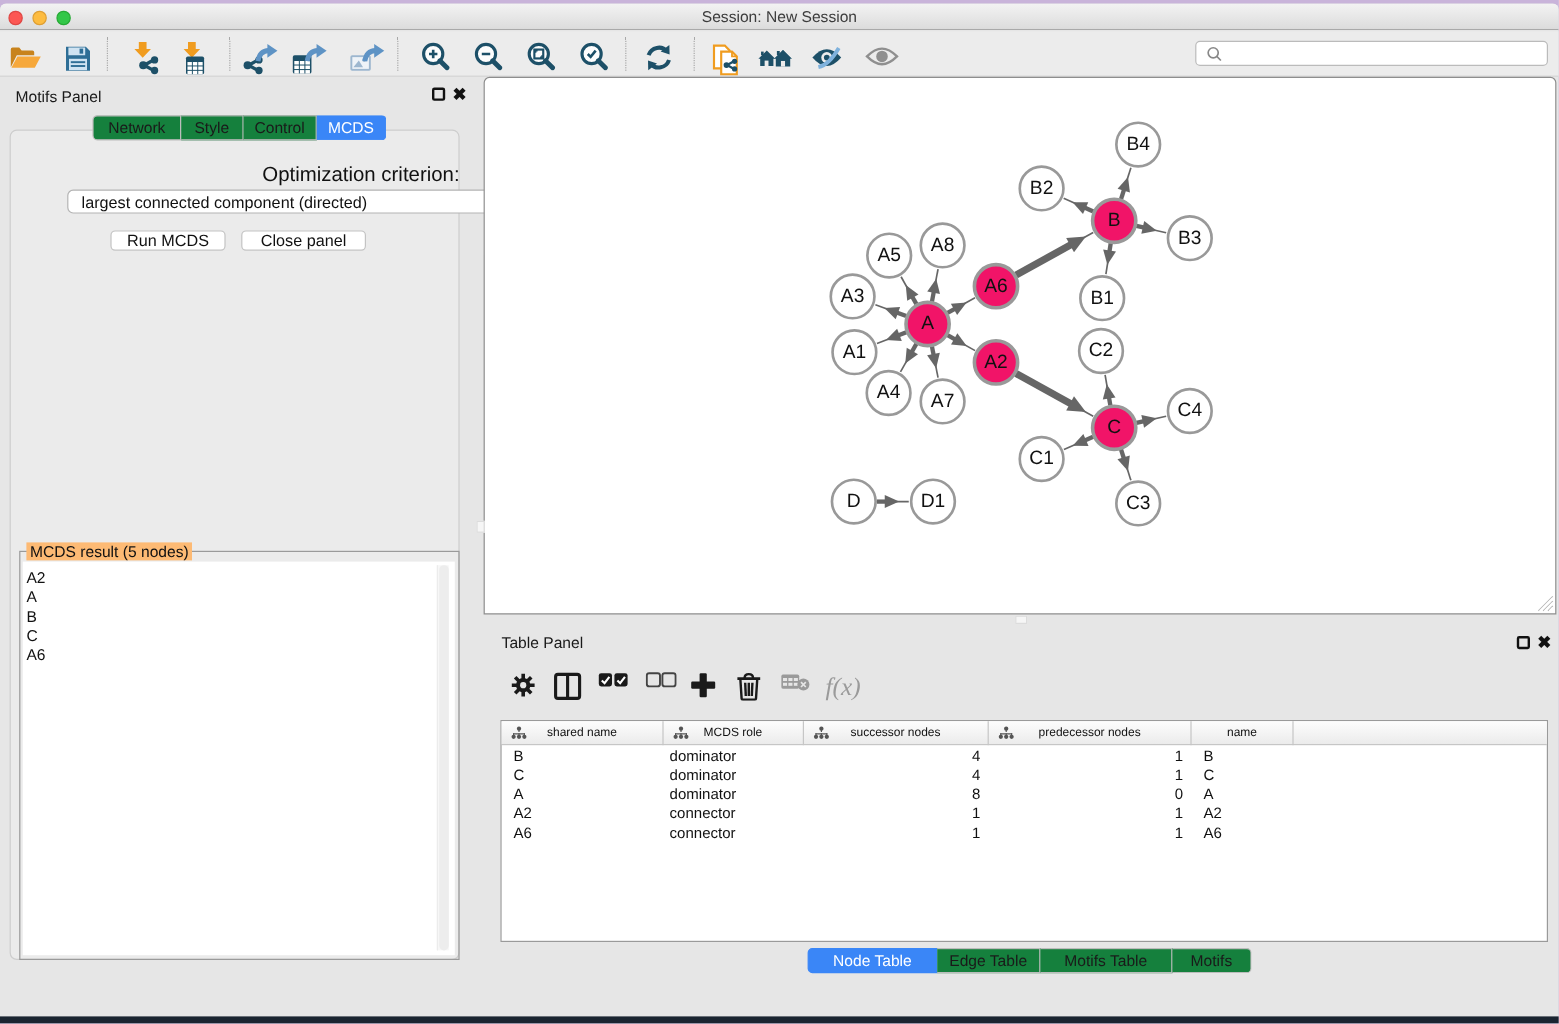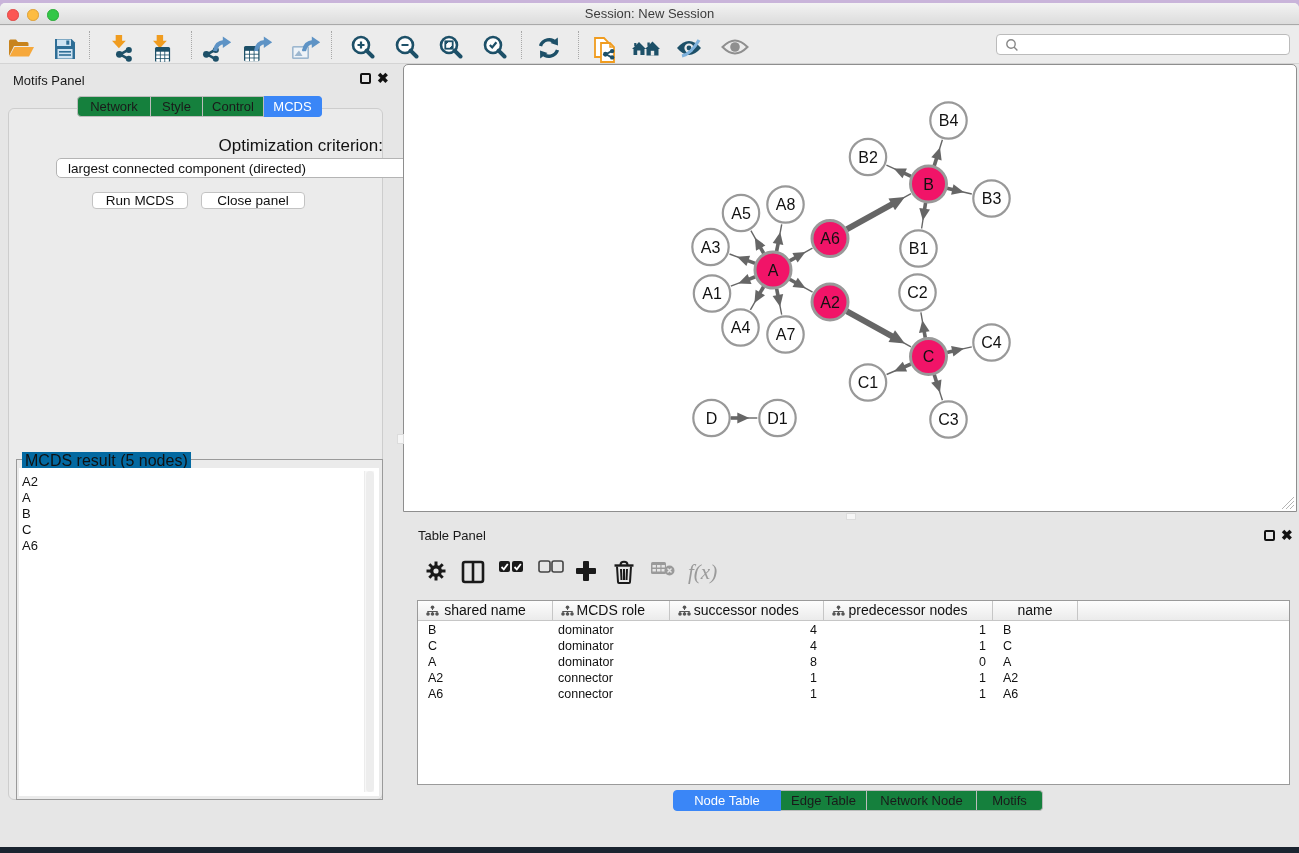--- a/index.html
+++ b/index.html
@@ -20,21 +20,21 @@
 .tab{height:21px;line-height:20px;background:#15803d;border:1px solid #bcbcbc;border-left:none;padding:0 14px;font-size:13px;text-align:center;color:#1a1a1a}
 .tab.first{border-left:1px solid #bcbcbc;border-radius:4px 0 0 4px}
 .tab.last{border-radius:0 4px 4px 0}
 .tab.sel{background:#3a86f7;color:#fff;border-color:#3a86f7}
 .cp-inner{position:absolute;left:8px;top:105px;width:375px;height:692px;background:#ebebeb;border:1px solid #cdcdcd;border-radius:6px}
 .optlabel{position:absolute;left:0;top:28px;width:100%;text-align:right;font-size:17px;color:#111}
 .dropdown{position:absolute;left:36px;top:155px;width:310px;height:20px;background:#fff;border:1px solid #b4b4b4;border-radius:5px;font-size:13.5px;line-height:19px;padding-left:11px;color:#111}
 .dropbtn{position:absolute;right:-1px;top:-1px;width:17px;height:20px;border-radius:0 5px 5px 0;background:linear-gradient(#5ea1f9,#2372ee)}
 .btn{position:absolute;height:17px;background:#fff;border:1px solid #c3c3c3;border-radius:4px;font-size:13.5px;text-align:center;color:#111}
 .fieldset{position:absolute;left:16px;top:456px;width:367px;height:341px;border:1px solid #9a9a9a}
-.fieldset .legend{position:absolute;left:5px;top:-8px;background:#0369a1;padding:0 3px;font-size:16px;color:#111}
+.fieldset .legend{position:absolute;left:5px;top:-8px;background:#fdba74;padding:0 3px;font-size:13px;color:#111}
 .listbox{position:absolute;left:2px;top:8px;width:360px;height:328px;background:#fff;overflow:hidden;padding-top:6px}
 .listbox div{font-size:13px;height:16px;line-height:16px;padding-left:3px;color:#111}
 .vscroll{position:absolute;right:8px;top:11px;width:10px;height:321px;background:#f7f7f7;border-left:1px solid #ececec}
 .vthumb{position:absolute;left:1px;top:0;width:8px;height:321px;background:#ededed;border-radius:4px}
 </style></head><body>
 <div class="app">
 <div class="titlebar">
  <div class="tl" style="left:7px;background:#fc5753;border:1px solid #df4744"></div>
  <div class="tl" style="left:27px;background:#fdbc40;border:1px solid #de9f34"></div>
  <div class="tl" style="left:47px;background:#33c748;border:1px solid #27aa35"></div>
@@ -454,21 +454,21 @@
               <rect x="1.5" y="9" width="3.4" height="2.5"></rect>
               <rect x="6" y="9" width="3.4" height="2.5"></rect>
               <rect x="10.5" y="9" width="3.4" height="2.5"></rect>
             </g>
             <circle cx="18.5" cy="10.5" r="5" fill="#9a9a9a"></circle>
             <path d="M16.5 8.5 L20.5 12.5 M20.5 8.5 L16.5 12.5" stroke="#e6e6e6" stroke-width="1.4"></path>
           </svg></span>
  <span style="position:absolute;left:271px;top:8px"><span style="font-family:'Liberation Serif',serif;font-style:italic;font-size:21px;color:#9a9a9a">f(x)</span></span>
       </div>
  <div style="position:absolute;left:12px;top:76px;width:873px;height:185px;background:#fff;border:1px solid #9a9a9a">
-  <div style="position:absolute;left:0;top:0;width:100%;height:20px;background:linear-gradient(#fdfdfd,#ebebeb);border-bottom:1px solid #c6c6c6;font-size:14px;color:#111">
+  <div style="position:absolute;left:0;top:0;width:100%;height:20px;background:linear-gradient(#fdfdfd,#ebebeb);border-bottom:1px solid #c6c6c6;font-size:10px;color:#111">
    <div style="position:absolute;left:0px;top:0;width:135px;height:20px;border-right:1px solid #c6c6c6;text-align:center;line-height:19px"><svg width="13" height="12" viewBox="0 0 13 12" style="position:absolute;left:8px;top:4px">
               <g fill="#555">
                 <circle cx="6.5" cy="2.2" r="1.8"></circle>
                 <circle cx="2" cy="9" r="1.8"></circle>
                 <circle cx="6.5" cy="9" r="1.8"></circle>
                 <circle cx="11" cy="9" r="1.8"></circle>
                 <path d="M6 2 h1 v3 h-1 z"></path>
                 <path d="M1.5 6 h10 v1 h-10 z"></path>
                 <path d="M1.5 6 h1 v3 h-1 z M6 6 h1 v3 h-1 z M10.5 6 h1 v3 h-1 z"></path>
               </g>
@@ -542,21 +542,21 @@
             <span style="position:absolute;left:140px">connector</span>
             <span style="position:absolute;left:251px;width:148px;text-align:right">1</span>
             <span style="position:absolute;left:406px;width:162px;text-align:right">1</span>
             <span style="position:absolute;left:585px">A6</span>
           </div>
   </div>
  </div>
  <div class="tabs" style="left:268px;top:266px;position:absolute">
   <div class="tab first sel" style="width:108px;padding:0">Node Table</div>
         <div class="tab" style="width:86px;padding:0">Edge Table</div>
-        <div class="tab" style="width:110px;padding:0">Network Node</div>
+        <div class="tab" style="width:110px;padding:0">Motifs Table</div>
         <div class="tab last" style="width:66px;padding:0">Motifs</div>
  </div>
 </div>
 
 <div style="position:absolute;left:0;top:852px;width:1299px;height:27px;background:#e9e9e9;border-top:1px solid #c2c2c2">
  <div style="position:absolute;left:9px;top:3px;width:29px;height:22px;background:linear-gradient(#fdfdfd,#e4e4e4);border:1px solid #b7b7b7;border-radius:4px">
   <svg width="15" height="12" viewBox="0 0 15 12" style="position:absolute;left:6px;top:5px">
           <g fill="#222">
             <rect x="0" y="0" width="2" height="2"></rect>
             <rect x="4" y="0" width="11" height="2"></rect>

